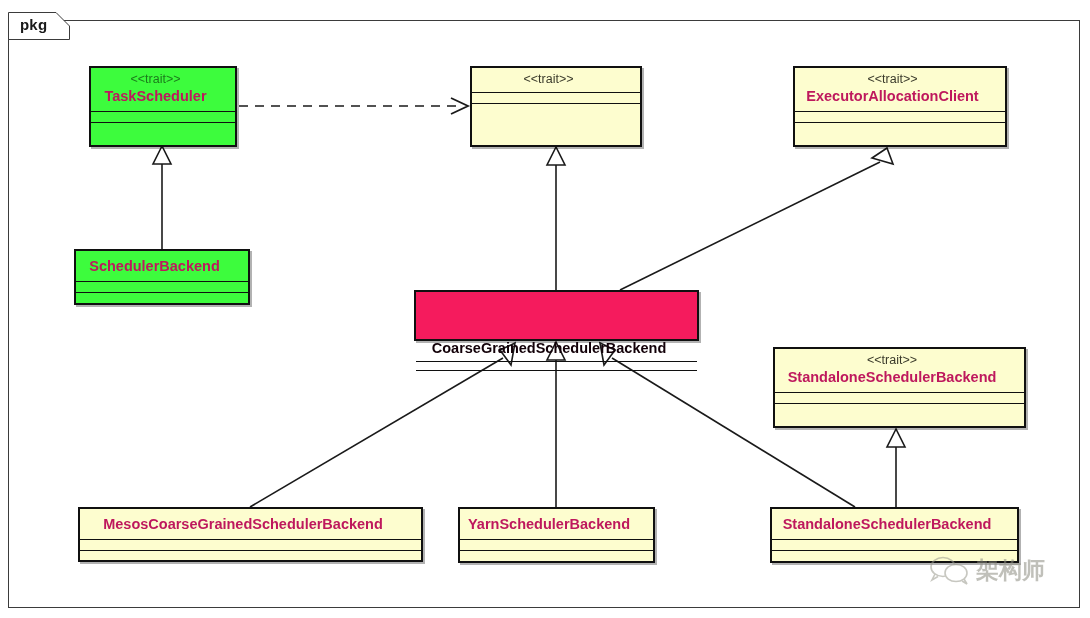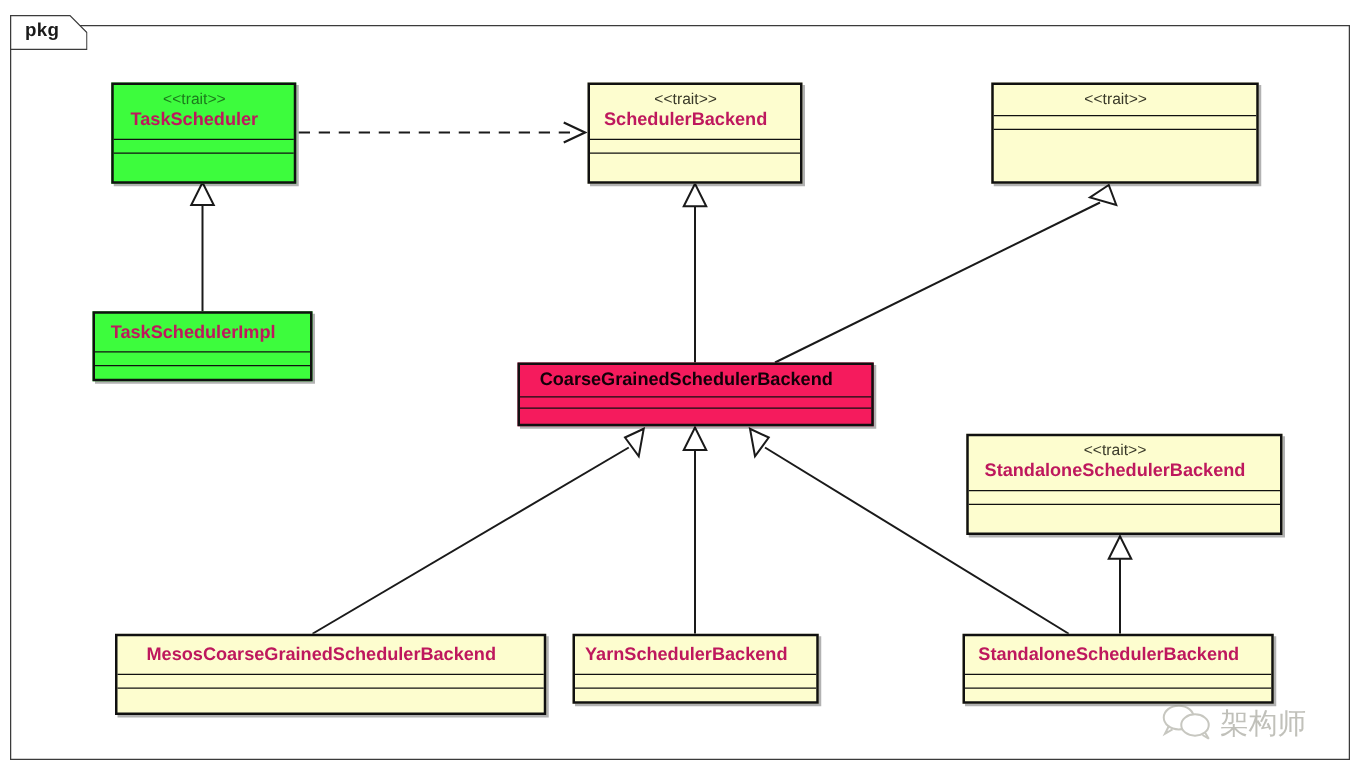--- a/index.html
+++ b/index.html
@@ -96,23 +96,24 @@
 
   
   #watermark {
     position: absolute;
     left: 928px;
     top: 548px;
     width: 150px;
     height: 44px;
     opacity: 0.55;
     display: flex;
-    align-items: flex-end;
+    align-items: center;
     gap: 4px;
     pointer-events: none;
+    font-weight: bold;
   }
   #watermark .wm-text {
     font-size: 23px;
     color: #8e8e82;
     font-family: "DejaVu Sans", sans-serif;
     line-height: 26px;
     white-space: nowrap;
   }
 </style>
 </head>
@@ -163,60 +164,60 @@
       <div class="stereo">&lt;&lt;trait&gt;&gt;</div>
       <div class="cname">TaskScheduler</div>
     </div>
     <div class="sep"></div>
     <div class="sep tall"></div>
   </div>
 
   <div class="uml-box theme-cream" style="left:470px; top:66px; width:172px; height:81px;">
     <div class="head">
       <div class="stereo">&lt;&lt;trait&gt;&gt;</div>
+    </div>
+    <div class="sep"></div>
+    <div class="sep tall"></div>
+  </div>
+
+  <div class="uml-box theme-cream" style="left:793px; top:66px; width:214px; height:81px;">
+    <div class="head">
+      <div class="stereo">&lt;&lt;trait&gt;&gt;</div>
+      <div class="cname">ExecutorAllocationClient</div>
+    </div>
+    <div class="sep"></div>
+    <div class="sep tall"></div>
+  </div>
+
+  <div class="uml-box theme-green" style="left:74px; top:249px; width:176px; height:56px;">
+    <div class="head" style="padding-top:6px;">
       <div class="cname">SchedulerBackend</div>
     </div>
     <div class="sep"></div>
-    <div class="sep tall"></div>
-  </div>
-
-  <div class="uml-box theme-cream" style="left:793px; top:66px; width:214px; height:81px;">
-    <div class="head">
-      <div class="stereo">&lt;&lt;trait&gt;&gt;</div>
-    </div>
-    <div class="sep"></div>
-    <div class="sep tall"></div>
-  </div>
-
-  <div class="uml-box theme-green" style="left:74px; top:249px; width:176px; height:56px;">
-    <div class="head" style="padding-top:6px;">
-      <div class="cname">TaskSchedulerImpl</div>
-    </div>
-    <div class="sep"></div>
     <div class="sep"></div>
   </div>
 
   <div class="uml-box theme-pink" style="left:414px; top:290px; width:285px; height:51px;">
-    <div class="head" style="padding-top:3px; padding-bottom:3px;">
+    <div class="head" style="padding-top:3px; padding-bottom:3px;margin-top:44px;">
       <div class="cname">CoarseGrainedSchedulerBackend</div>
     </div>
     <div class="sep" style="height:8px;"></div>
     <div class="sep" style="height:10px;"></div>
   </div>
 
   <div class="uml-box theme-cream" style="left:773px; top:347px; width:253px; height:81px;">
     <div class="head">
       <div class="stereo">&lt;&lt;trait&gt;&gt;</div>
       <div class="cname">StandaloneSchedulerBackend</div>
     </div>
     <div class="sep"></div>
     <div class="sep tall"></div>
   </div>
 
-  <div class="uml-box theme-cream" style="left:92px; top:507px; width:345px; height:65px;">
+  <div class="uml-box theme-cream" style="left:78px; top:507px; width:345px; height:55px;">
     <div class="head" style="padding-top:6px;">
       <div class="cname">MesosCoarseGrainedSchedulerBackend</div>
     </div>
     <div class="sep"></div>
     <div class="sep"></div>
   </div>
 
   <div class="uml-box theme-cream" style="left:770px; top:507px; width:249px; height:56px;">
     <div class="head" style="padding-top:6px;">
       <div class="cname">StandaloneSchedulerBackend</div>

